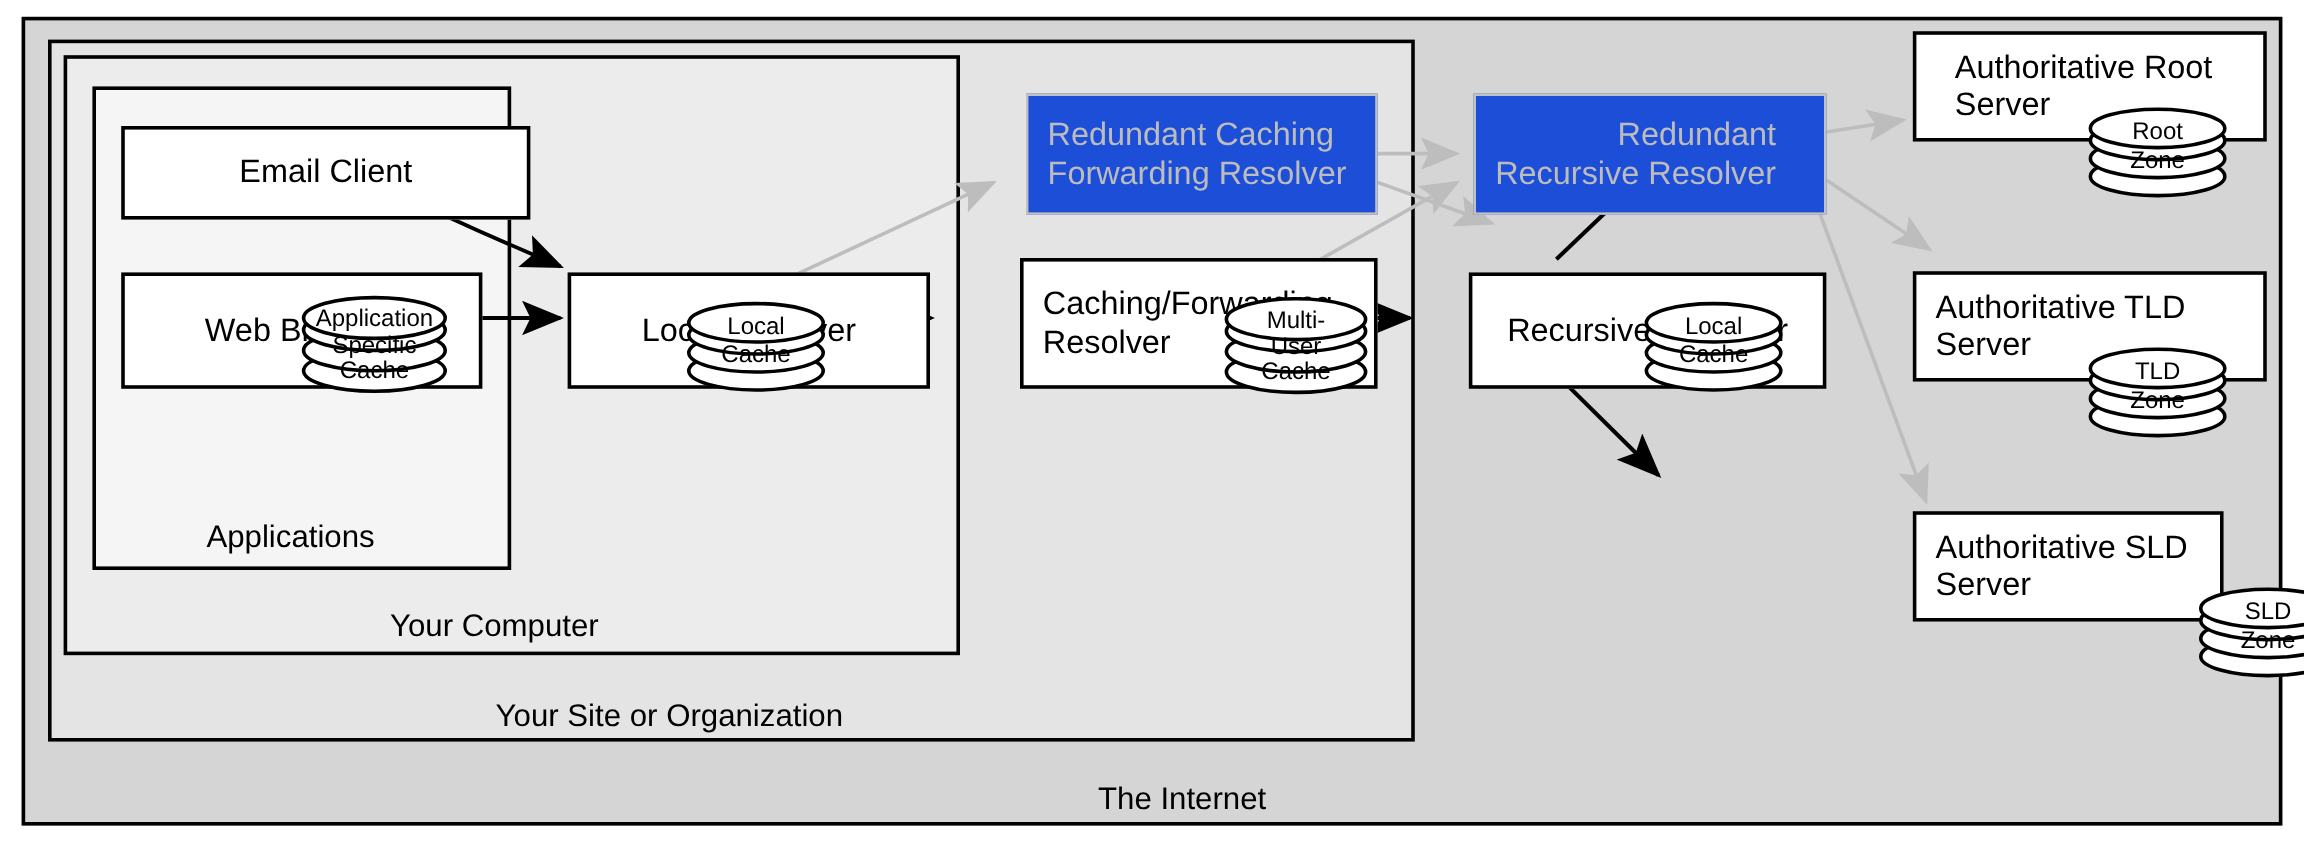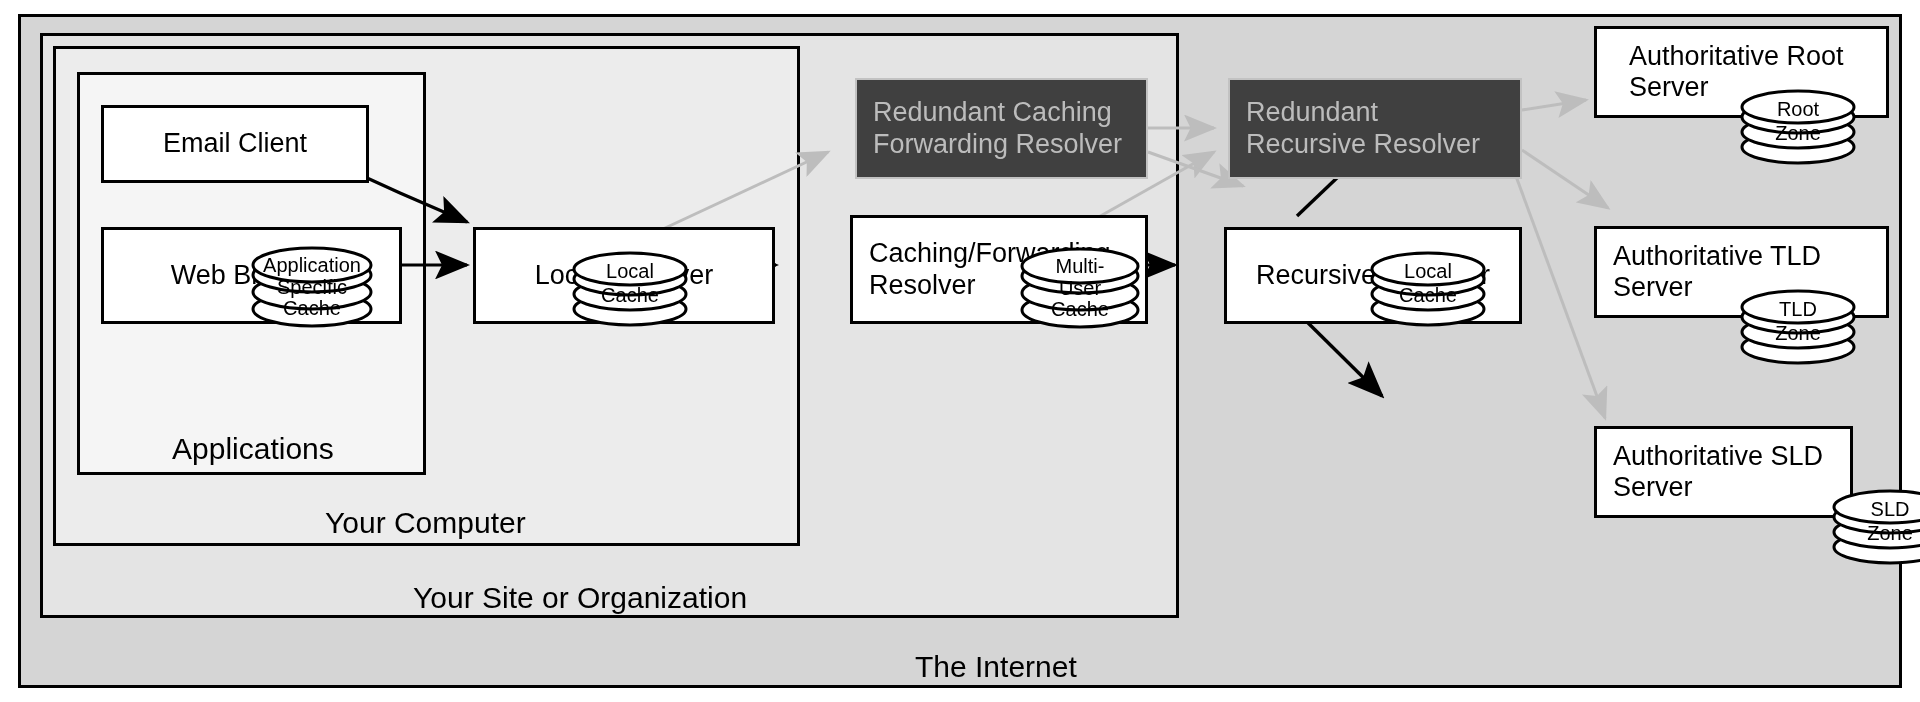--- a/index.html
+++ b/index.html
@@ -10,36 +10,36 @@
     background:#ffffff;
     overflow:hidden;
   }
   .zone{position:absolute;box-sizing:border-box;}
   .zone-internet{border:3px solid #000;background:#d5d5d5;}
   .zone-site{border:3px solid #000;background:#e4e4e4;}
   .zone-computer{border:3px solid #000;background:#ececec;}
   .zone-apps{border:3px solid #000;background:#f5f5f5;}
   .zone-label{
     position:absolute;
-    font-size:30px;color:#000;white-space:nowrap;
+    font-size:26px;color:#000;white-space:nowrap;
   }
   .node{
     position:absolute;box-sizing:border-box;
     border:3px solid #000;background:#ffffff;
     display:flex;align-items:center;
     padding:0 16px;
     font-size:27px;color:#000;
     line-height:1.15;
     z-index:6;
   }
   .node.center{justify-content:center;}
   .node .nlabel{display:block;}
   .node-ghost{
     border:2px solid #c2c2c2;
-    background:#404040;
+    background:#1d4ed8;
     color:#bcbcbc;
     z-index:3;
   }
   .svgl{position:absolute;left:0;top:0;width:1920px;height:702px;pointer-events:none;}
   .cyl{position:absolute;z-index:9;text-align:center;}
   .cyl svg{display:block;overflow:visible;}
   .cyl .cyltext{
     font-family:"Liberation Sans","DejaVu Sans",sans-serif;
     font-size:20px;fill:#000;text-anchor:middle;
   }
@@ -132,28 +132,28 @@
     </g>
   </svg>
 
   <div class="node node-ghost" style="left:855px;top:78px;width:293px;height:101px;">
     <span>
       <span class="nlabel">Redundant Caching</span>
       <span class="nlabel">Forwarding Resolver</span>
     </span>
   </div>
 
-  <div class="node node-ghost" style="left:1228px;top:78px;width:294px;height:101px;">
+  <div class="node node-ghost" style="left:1228px;top:78px;width:294px;height:101px;text-align:right;">
     <span>
       <span class="nlabel">Redundant</span>
       <span class="nlabel">Recursive Resolver</span>
     </span>
   </div>
 
-  <div class="node center" style="left:101px;top:105px;width:268px;height:78px;">
+  <div class="node center" style="left:101px;top:105px;width:341px;height:78px;">
     <span class="nlabel">Email Client</span>
   </div>
 
   <div class="node center" style="left:101px;top:227px;width:301px;height:97px;">
     <span class="nlabel">Web Browser</span>
   </div>
 
   <div class="node center" style="left:473px;top:227px;width:302px;height:97px;">
     <span class="nlabel">Local Resolver</span>
   </div>

